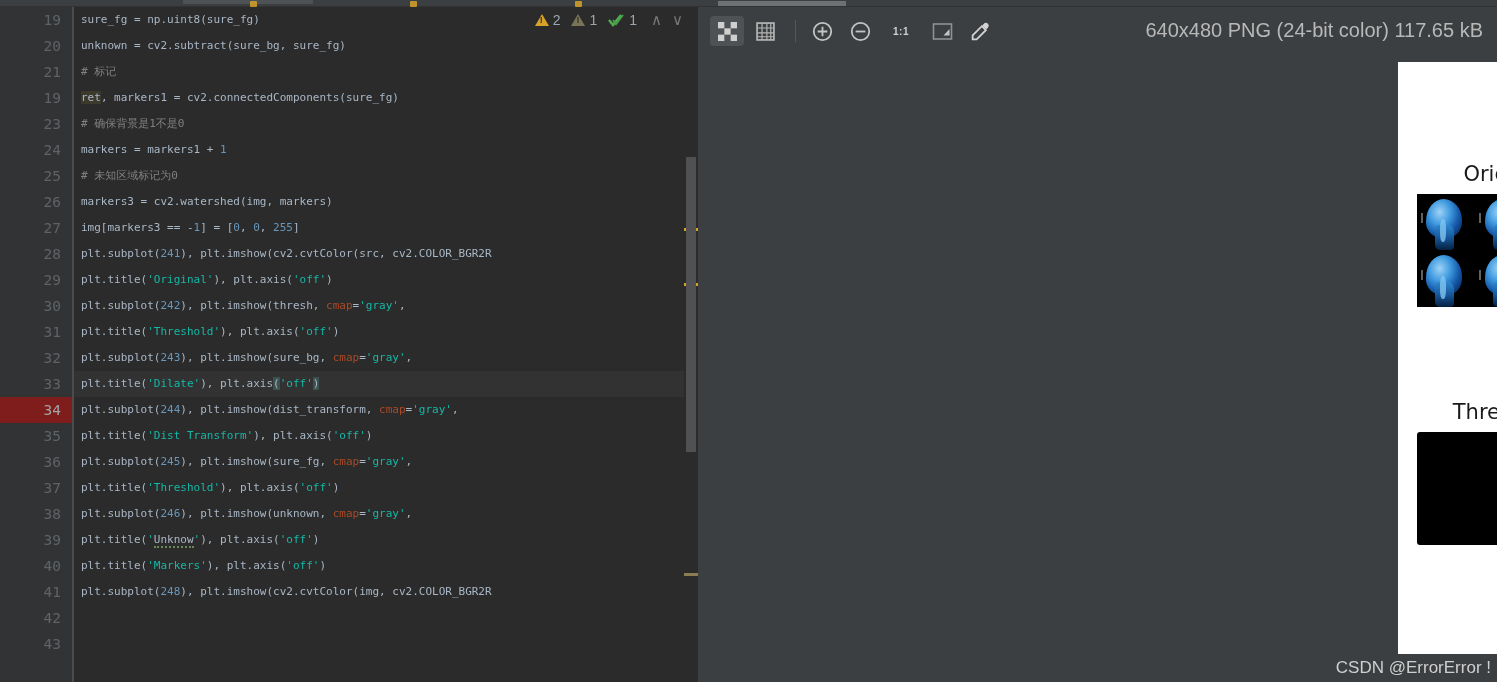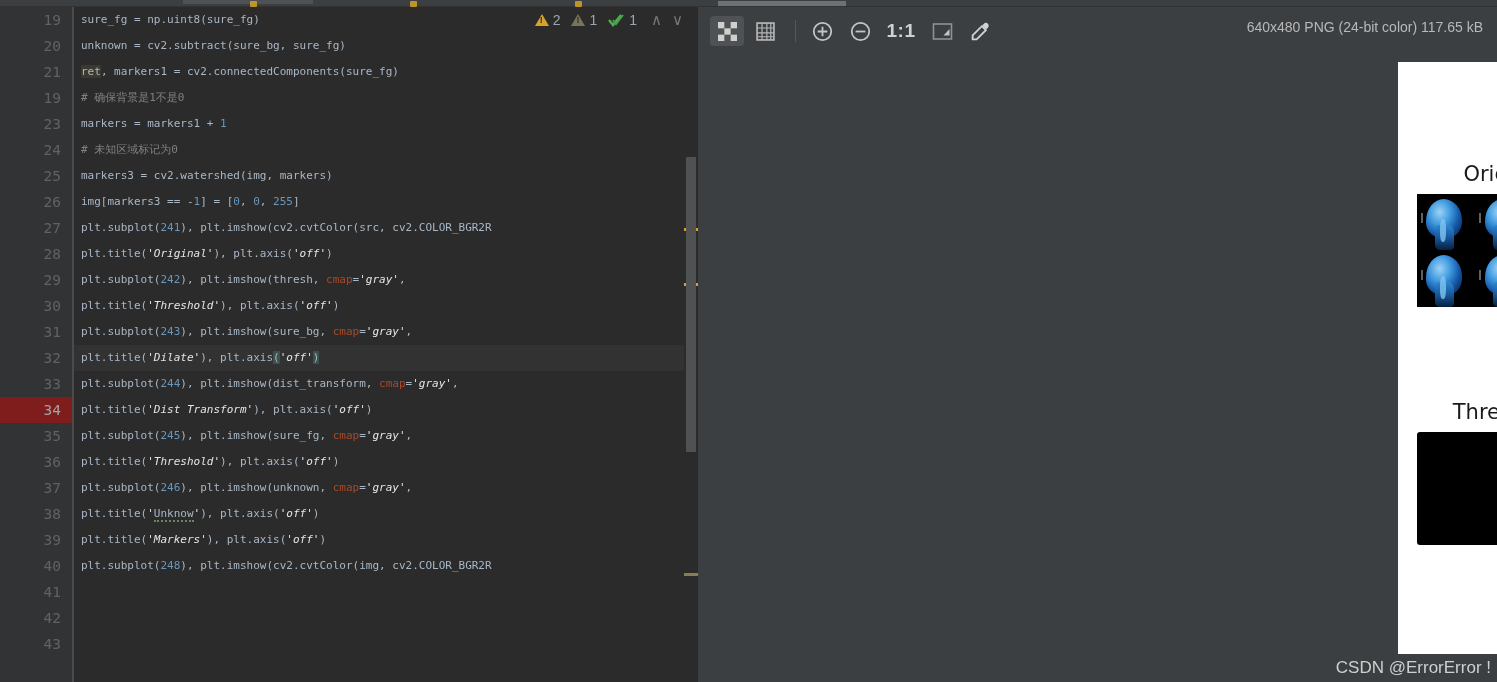--- a/index.html
+++ b/index.html
@@ -56,21 +56,21 @@
     font-family: "DejaVu Sans Mono", monospace; font-size: 14.5px;
     color: #606366;
   }
   .lnum.cur { color: #a4a3a3; }
   .line.cur { background: #323232; }
   .gutter-row { position: relative; height: 26px; }
   .gutter-row.cur { background: #7f1d1d; }
 
   .code-text { padding-left: 7px; display: inline-block; }
   .num { color: #6897bb; }
-  .str { color: #e5e5e5; font-style: italic; }
+  .str { color: #14b8a6; }
   .com { color: #808080; }
   .kwarg { color: #aa4926; }
   .hl-ident { background: #3b3a2c; }
   .brace-hl { background: #3b514d; }
   .typo { border-bottom: 2px dotted #6a8759; }
 
   
   .inspect {
     position: absolute; top: 11px; right: 12px;
     display: flex; align-items: center; gap: 4px;
@@ -117,25 +117,25 @@
   }
   .tb-btn {
     width: 34px; height: 30px; display: flex; align-items: center;
     justify-content: center; border-radius: 4px; margin-right: 4px;
     color: #b6b6b6;
   }
   .tb-btn.active { background: #4e5254; }
   .tb-sep { width: 1px; height: 22px; background: #555759; margin: 0 9px; }
   .tb-label {
     font-family: "Liberation Sans", sans-serif; font-weight: bold;
-    font-size: 19px; color: #d0d0d0; letter-spacing: .5px;
+    font-size: 10px; color: #d0d0d0; letter-spacing: .5px;
   }
   .file-info {
     position: absolute; right: 14px; top: 19px;
-    font-family: "Liberation Sans", sans-serif; font-size: 14px;
+    font-family: "Liberation Sans", sans-serif; font-size: 20px;
     color: #b8b8b8;
   }
 
   .image-canvas {
     position: absolute; left: 700px; top: 62px;
     width: 787px; height: 592px;
     background: #ffffff;
     overflow: hidden;
   }
   .watermark {
@@ -242,20 +242,21 @@
         </div>
         <div class="gutter-row">
           <div class="lnum">43</div>
         </div>
       </div>
     <div class="gutter-sep"></div>
 
     <div class="code-area" id="codearea">
         <div class="line"><span class="code-text"><span>sure_fg = np.uint8(sure_fg)</span></span></div>
         <div class="line"><span class="code-text"><span>unknown = cv2.subtract(sure_bg, sure_fg)</span></span></div>
+        <div class="line"><span class="code-text"><span class="com"># 标记</span></span></div>
         <div class="line"><span class="code-text"><span class="hl-ident">ret</span><span>, markers1 = cv2.connectedComponents(sure_fg)</span></span></div>
         <div class="line"><span class="code-text"><span class="com"># 确保背景是1不是0</span></span></div>
         <div class="line"><span class="code-text"><span>markers = markers1 + </span><span class="num">1</span></span></div>
         <div class="line"><span class="code-text"><span class="com"># 未知区域标记为0</span></span></div>
         <div class="line"><span class="code-text"><span>markers3 = cv2.watershed(img, markers)</span></span></div>
         <div class="line"><span class="code-text"><span>img[markers3 == -</span><span class="num">1</span><span>] = [</span><span class="num">0</span><span>, </span><span class="num">0</span><span>, </span><span class="num">255</span><span>]</span></span></div>
         <div class="line"><span class="code-text"><span>plt.subplot(</span><span class="num">241</span><span>), plt.imshow(cv2.cvtColor(src, cv2.COLOR_BGR2R</span></span></div>
         <div class="line"><span class="code-text"><span>plt.title(</span><span class="str">'Original'</span><span>), plt.axis(</span><span class="str">'off'</span><span>)</span></span></div>
         <div class="line"><span class="code-text"><span>plt.subplot(</span><span class="num">242</span><span>), plt.imshow(thresh, </span><span class="kwarg">cmap</span><span>=</span><span class="str">'gray'</span><span>,</span></span></div>
         <div class="line"><span class="code-text"><span>plt.title(</span><span class="str">'Threshold'</span><span>), plt.axis(</span><span class="str">'off'</span><span>)</span></span></div>

